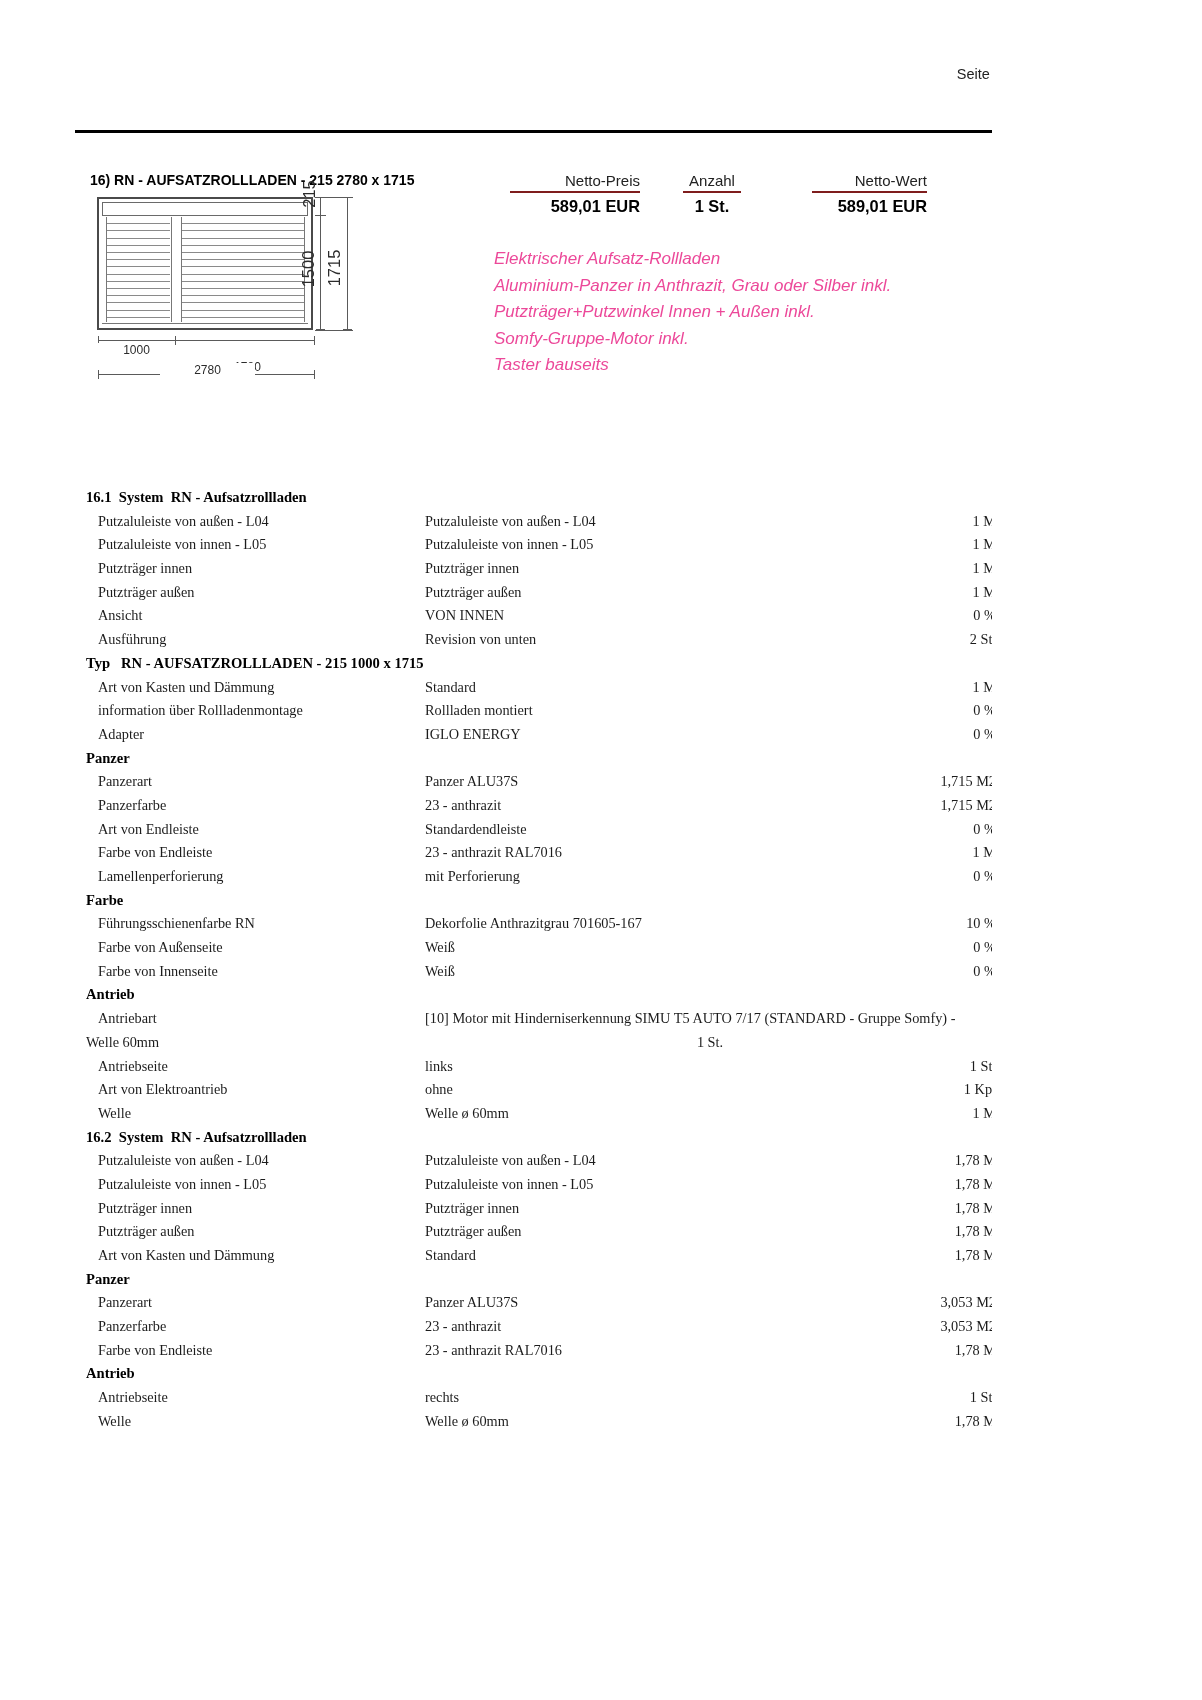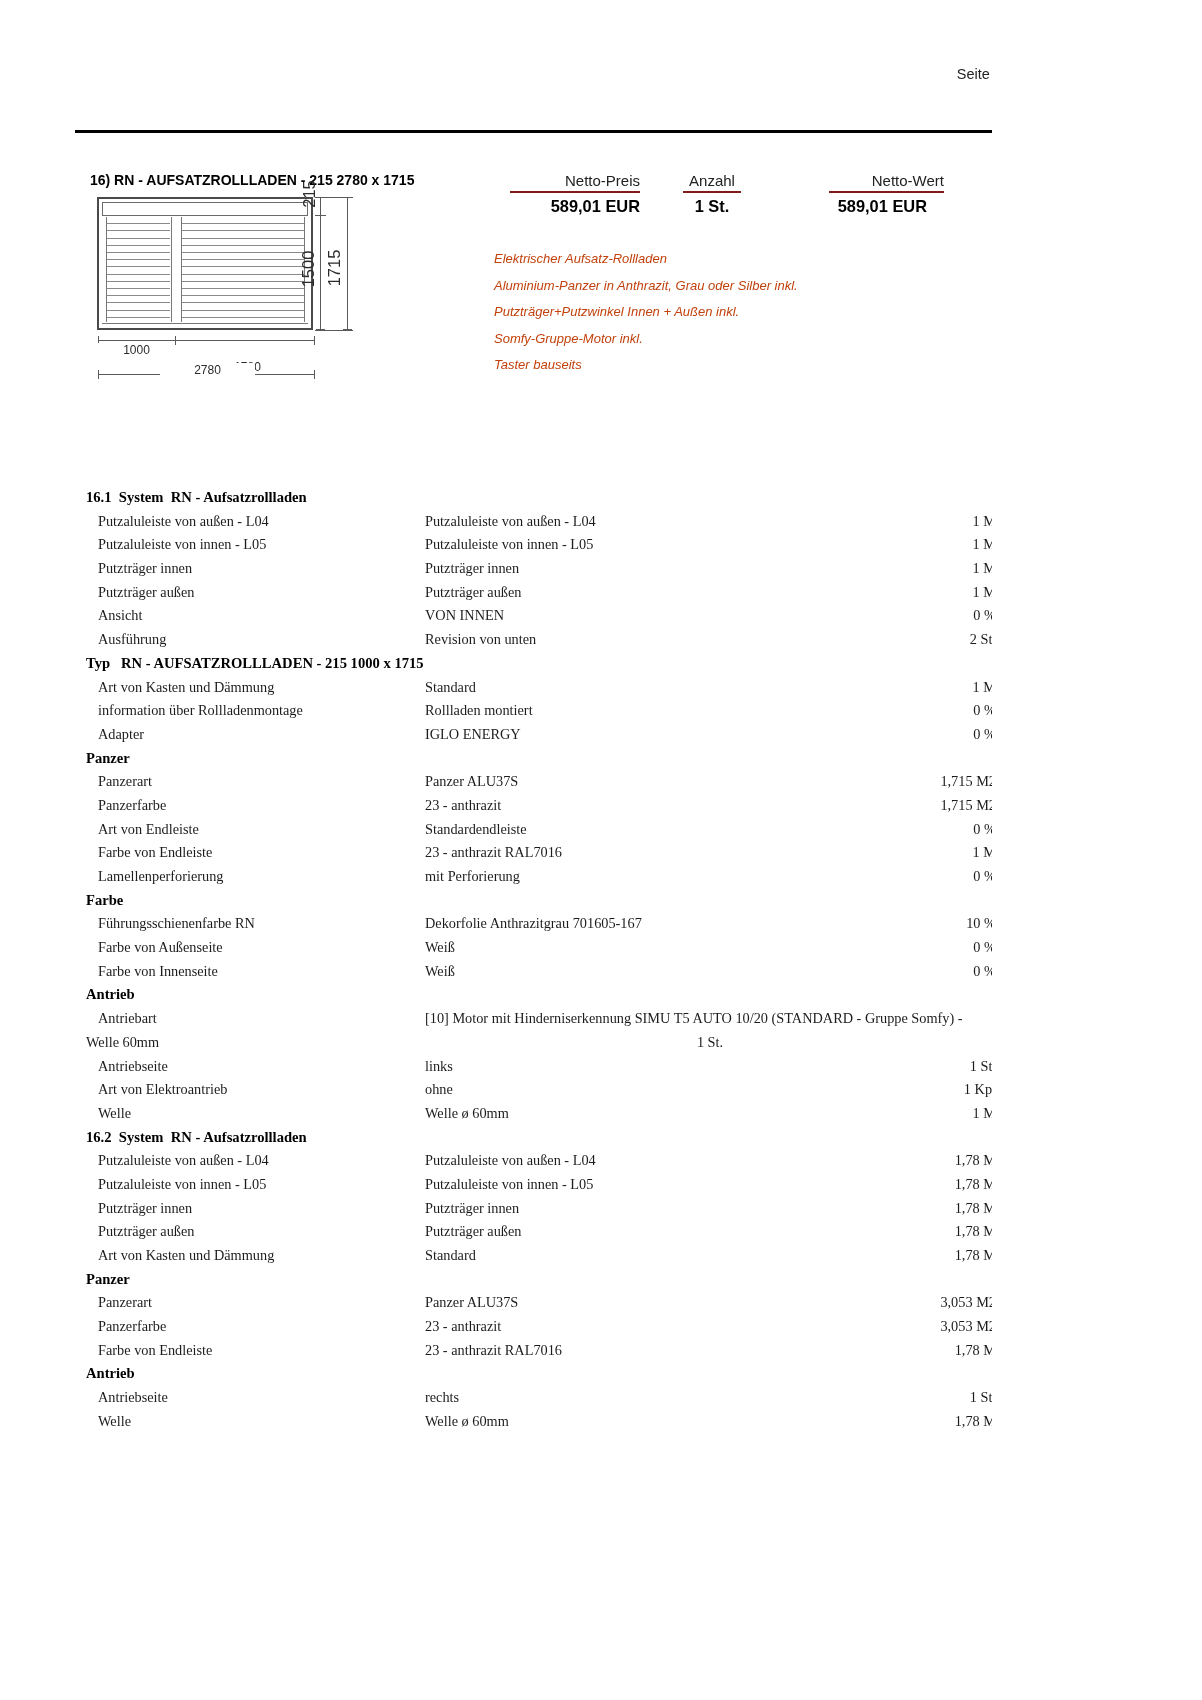--- a/index.html
+++ b/index.html
@@ -8,21 +8,21 @@
     font-family:"Liberation Sans","DejaVu Sans",sans-serif;color:#1c1c1c;overflow:hidden;
   }
   .abs{position:absolute;}
   
   .page-number{left:900px;top:66px;width:110px;text-align:right;font-size:14.5px;color:#222;}
   .top-rule{left:75px;top:130px;width:958px;height:0;border-top:3px solid #000;}
   .item-title{left:90px;top:172px;font-size:14px;font-weight:bold;color:#000;white-space:pre;}
   .colhead{top:172px;height:19px;font-size:15px;color:#222;border-bottom:2px solid #7f1d1d;}
   .colhead.preis{left:510px;width:130px;text-align:right;}
   .colhead.anzahl{left:683px;width:58px;text-align:center;}
-  .colhead.wert{left:829px;width:115px;text-align:right;}
+  .colhead.wert{left:812px;width:115px;text-align:right;}
   .colval{top:197px;height:22px;font-size:16.4px;font-weight:bold;color:#000;}
   .colval.preis{left:510px;width:130px;text-align:right;}
   .colval.anzahl{left:683px;width:58px;text-align:center;}
   .colval.wert{left:812px;width:115px;text-align:right;}
 
   
   .draw{left:97px;top:197px;width:216px;height:133px;border:2px solid #4a4a4a;box-sizing:border-box;}
   .rs-box{position:absolute;left:3px;top:3px;right:3px;height:12px;border:1px solid #6a6a6a;}
   .panel{position:absolute;top:18px;bottom:6px;
     background:repeating-linear-gradient(180deg,#fff 0px,#fff 6.2px,#8a8a8a 6.2px,#8a8a8a 7.2px);}
@@ -33,21 +33,21 @@
 
   
   .dline{border-top:1px solid #5a5a5a;height:0;}
   .vline{border-left:1px solid #5a5a5a;width:0;}
   .tickv{width:1px;height:9px;background:#5a5a5a;}
   .tickh{width:9px;height:1px;background:#5a5a5a;}
   .dimlab{font-size:12px;color:#2b2b2b;text-align:center;background:#fff;}
   .dim-v{font-size:16.5px;color:#2b2b2b;text-align:center;white-space:nowrap;transform:rotate(-90deg);transform-origin:center;height:22px;line-height:22px;}
 
   
-  .desc{left:494px;top:246px;font-style:italic;font-size:13px;color:#c2410c;line-height:26.6px;}
+  .desc{left:494px;top:246px;font-style:italic;font-size:17px;color:#ec4899;line-height:26.6px;}
 
   
   .spec{left:86px;top:486px;width:916px;}
   .trow{position:relative;height:23.7px;line-height:23.7px;font-size:14.3px;font-family:Liberation Serif, serif;}
   .trow .sec{position:absolute;left:0;font-weight:bold;color:#000;white-space:pre;font-size:14.6px;}
   .trow .c1{position:absolute;left:12px;white-space:nowrap;}
   .trow .c2{position:absolute;left:339px;white-space:nowrap;}
   .trow .c3{position:absolute;right:6px;text-align:left;white-space:nowrap;}
   .trow .cl{position:absolute;left:0;white-space:nowrap;}
   .trow .cc{position:absolute;left:544px;width:160px;text-align:center;white-space:nowrap;}
@@ -205,21 +205,21 @@
       <div class="trow">
         <div class="c1">Farbe von Innenseite</div>
         <div class="c2">Weiß</div>
         <div class="c3">0 %</div>
       </div>
       <div class="trow">
         <div class="sec">Antrieb</div>
       </div>
       <div class="trow">
         <div class="c1">Antriebart</div>
-        <div class="c2">[10] Motor mit Hinderniserkennung SIMU T5 AUTO 10/20 (STANDARD - Gruppe Somfy) -</div>
+        <div class="c2">[10] Motor mit Hinderniserkennung SIMU T5 AUTO 7/17 (STANDARD - Gruppe Somfy) -</div>
         <div class="c3"></div>
       </div>
       <div class="trow">
         <div class="cl">Welle 60mm</div>
         <div class="cc">1 St.</div>
       </div>
       <div class="trow">
         <div class="c1">Antriebseite</div>
         <div class="c2">links</div>
         <div class="c3">1 St.</div>

